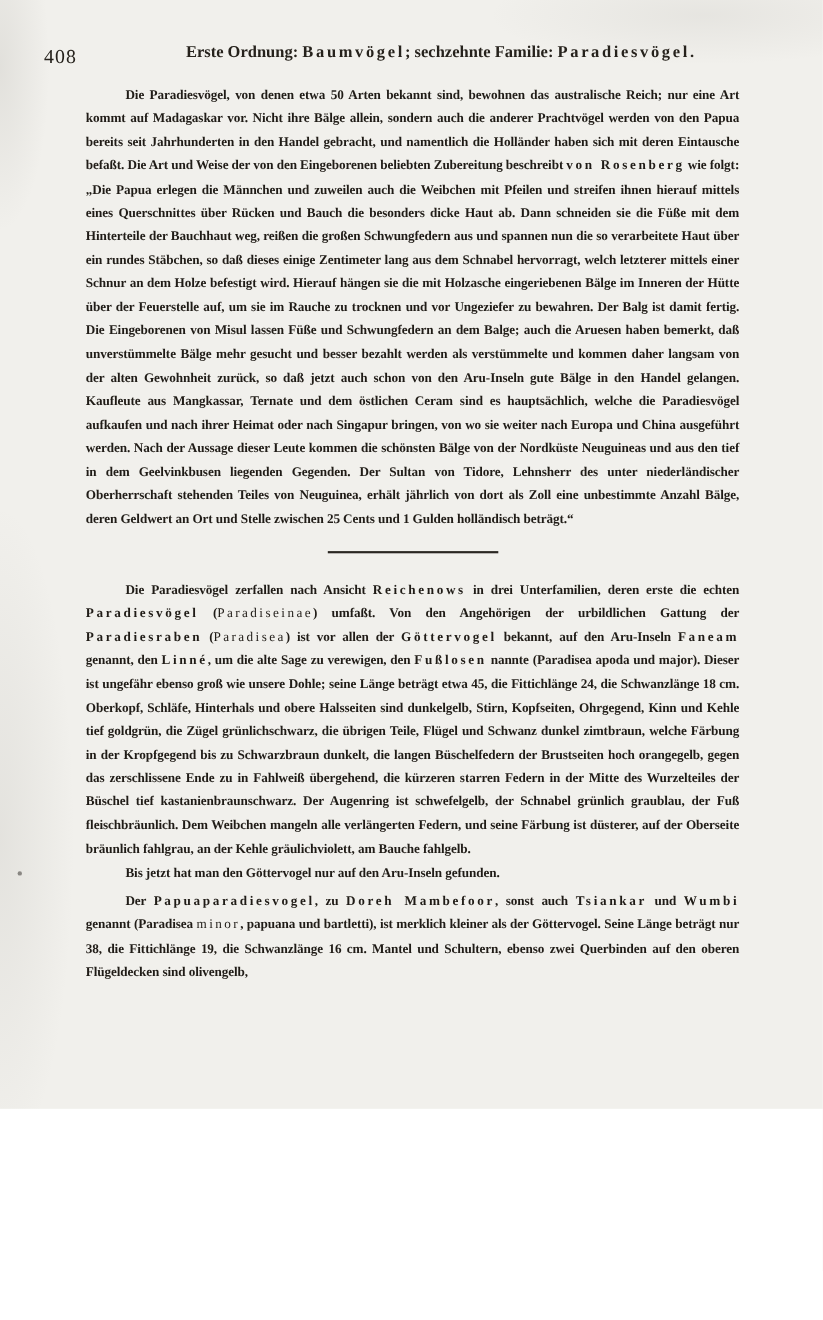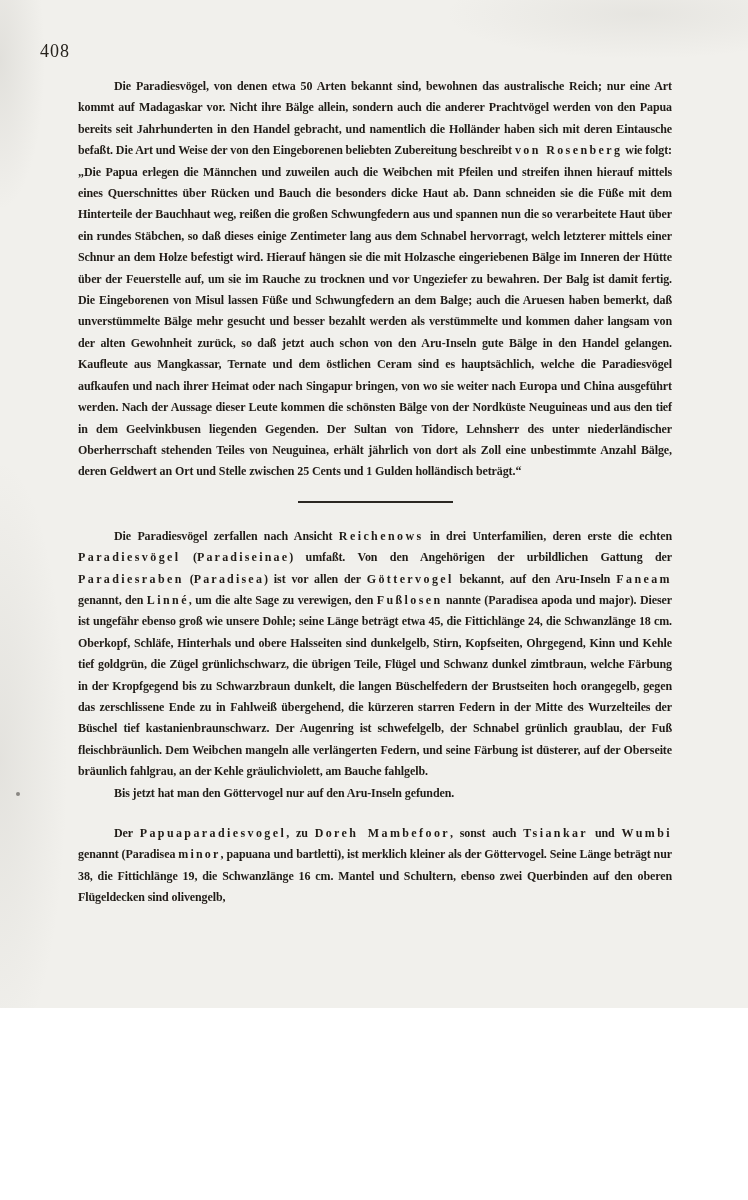--- a/index.html
+++ b/index.html
@@ -40,30 +40,30 @@
   }
   .text-block {
     position: absolute;
     top: 76px; left: 78px; width: 594px;
     text-align: justify;
     font-size: 12px; font-weight: bold;
     line-height: 21.4px;
     letter-spacing: -0.1px;
   }
   .para { margin: 0; text-indent: 36px; hyphens: none; }
-  .para.gap { margin-top: 19px; }
+  .para.gap { margin-top: 5px; }
   .divider {
     width: 155px; height: 2px;
     background: #2b2722;
     margin: 18px auto 23px auto;
   }
   .seg-f  { font-weight: bold; }
   .seg-fs { font-weight: bold; letter-spacing: 2.4px; }
   .seg-a  { font-weight: bold; }
-  .seg-as { font-weight: bold; letter-spacing: 2.2px; }
+  .seg-as { font-weight: normal; letter-spacing: 2.2px; }
   .smudge-bottom-left {
     position: absolute; left: 14px; top: 1166px;
     width: 96px; height: 20px;
     background: radial-gradient(ellipse, rgba(120,117,110,0.38), transparent 70%);
     filter: blur(1.5px);
   }
   .speck-left-margin {
     position: absolute; left: 16px; top: 792px;
     width: 4px; height: 4px; border-radius: 50%;
     background: rgba(60,57,52,0.55);
@@ -74,20 +74,21 @@
     background: rgba(90,87,80,0.5);
   }
 </style>
 </head>
 <body>
 
 <div class="page">
 
   <div class="running-header">
     <span class="page-number">408</span>
+    <div class="header-title"><span class="seg-f">Erste Ordnung: </span><span class="seg-fs">Baumvögel</span><span class="seg-f">; sechzehnte Familie: </span><span class="seg-fs">Paradiesvögel</span><span class="seg-f">.</span></div>
   </div>
 
   <div class="text-block">
       <p class="para"><span class="seg-f">Die Paradiesvögel, von denen etwa 50 Arten bekannt sind, bewohnen das australische Reich; nur eine Art kommt auf Madagaskar vor. Nicht ihre Bälge allein, sondern auch die anderer Prachtvögel werden von den Papua bereits seit Jahrhunderten in den Handel gebracht, und namentlich die Holländer haben sich mit deren Eintausche befaßt. Die Art und Weise der von den Eingeborenen beliebten Zubereitung beschreibt </span><span class="seg-fs">von Rosenberg</span><span class="seg-f"> wie folgt: „Die Papua erlegen die Männchen und zuweilen auch die Weibchen mit Pfeilen und streifen ihnen hierauf mittels eines Querschnittes über Rücken und Bauch die besonders dicke Haut ab. Dann schneiden sie die Füße mit dem Hinterteile der Bauchhaut weg, reißen die großen Schwungfedern aus und spannen nun die so verarbeitete Haut über ein rundes Stäbchen, so daß dieses einige Zentimeter lang aus dem Schnabel hervorragt, welch letzterer mittels einer Schnur an dem Holze befestigt wird. Hierauf hängen sie die mit Holzasche eingeriebenen Bälge im Inneren der Hütte über der Feuerstelle auf, um sie im Rauche zu trocknen und vor Ungeziefer zu bewahren. Der Balg ist damit fertig. Die Eingeborenen von Misul lassen Füße und Schwungfedern an dem Balge; auch die Aruesen haben bemerkt, daß unverstümmelte Bälge mehr gesucht und besser bezahlt werden als verstümmelte und kommen daher langsam von der alten Gewohnheit zurück, so daß jetzt auch schon von den Aru-Inseln gute Bälge in den Handel gelangen. Kaufleute aus Mangkassar, Ternate und dem östlichen Ceram sind es hauptsächlich, welche die Paradiesvögel aufkaufen und nach ihrer Heimat oder nach Singapur bringen, von wo sie weiter nach Europa und China ausgeführt werden. Nach der Aussage dieser Leute kommen die schönsten Bälge von der Nordküste Neuguineas und aus den tief in dem Geelvinkbusen liegenden Gegenden. Der Sultan von Tidore, Lehnsherr des unter niederländischer Oberherrschaft stehenden Teiles von Neuguinea, erhält jährlich von dort als Zoll eine unbestimmte Anzahl Bälge, deren Geldwert an Ort und Stelle zwischen 25 Cents und 1 Gulden holländisch beträgt.“</span></p>
       <div class="divider"></div>
       <p class="para"><span class="seg-f">Die Paradiesvögel zerfallen nach Ansicht </span><span class="seg-fs">Reichenows</span><span class="seg-f"> in drei Unterfamilien, deren erste die echten </span><span class="seg-fs">Paradiesvögel</span><span class="seg-f"> (</span><span class="seg-as">Paradiseinae</span><span class="seg-f">) umfaßt. Von den Angehörigen der urbildlichen Gattung der </span><span class="seg-fs">Paradiesraben</span><span class="seg-f"> (</span><span class="seg-as">Paradisea</span><span class="seg-f">) ist vor allen der </span><span class="seg-fs">Göttervogel</span><span class="seg-f"> bekannt, auf den Aru-Inseln </span><span class="seg-fs">Faneam</span><span class="seg-f"> genannt, den </span><span class="seg-fs">Linné</span><span class="seg-f">, um die alte Sage zu verewigen, den </span><span class="seg-fs">Fußlosen</span><span class="seg-f"> nannte (</span><span class="seg-a">Paradisea apoda</span><span class="seg-f"> und </span><span class="seg-a">major</span><span class="seg-f">). Dieser ist ungefähr ebenso groß wie unsere Dohle; seine Länge beträgt etwa 45, die Fittichlänge 24, die Schwanzlänge 18 cm. Oberkopf, Schläfe, Hinterhals und obere Halsseiten sind dunkelgelb, Stirn, Kopfseiten, Ohrgegend, Kinn und Kehle tief goldgrün, die Zügel grünlichschwarz, die übrigen Teile, Flügel und Schwanz dunkel zimtbraun, welche Färbung in der Kropfgegend bis zu Schwarzbraun dunkelt, die langen Büschelfedern der Brustseiten hoch orangegelb, gegen das zerschlissene Ende zu in Fahlweiß übergehend, die kürzeren starren Federn in der Mitte des Wurzelteiles der Büschel tief kastanienbraunschwarz. Der Augenring ist schwefelgelb, der Schnabel grünlich graublau, der Fuß fleischbräunlich. Dem Weibchen mangeln alle verlängerten Federn, und seine Färbung ist düsterer, auf der Oberseite bräunlich fahlgrau, an der Kehle gräulichviolett, am Bauche fahlgelb.</span></p>
       <p class="para"><span class="seg-f">Bis jetzt hat man den Göttervogel nur auf den Aru-Inseln gefunden.</span></p>
       <p class="para gap"><span class="seg-f">Der </span><span class="seg-fs">Papuaparadiesvogel</span><span class="seg-f">, zu </span><span class="seg-fs">Doreh Mambefoor</span><span class="seg-f">, sonst auch </span><span class="seg-fs">Tsiankar</span><span class="seg-f"> und </span><span class="seg-fs">Wumbi</span><span class="seg-f"> genannt (</span><span class="seg-a">Paradisea </span><span class="seg-as">minor</span><span class="seg-a">, </span><span class="seg-a">papuana</span><span class="seg-f"> und </span><span class="seg-a">bartletti</span><span class="seg-f">), ist merklich kleiner als der Göttervogel. Seine Länge beträgt nur 38, die Fittichlänge 19, die Schwanzlänge 16 cm. Mantel und Schultern, ebenso zwei Querbinden auf den oberen Flügeldecken sind olivengelb,</span></p>
     </div>
 

